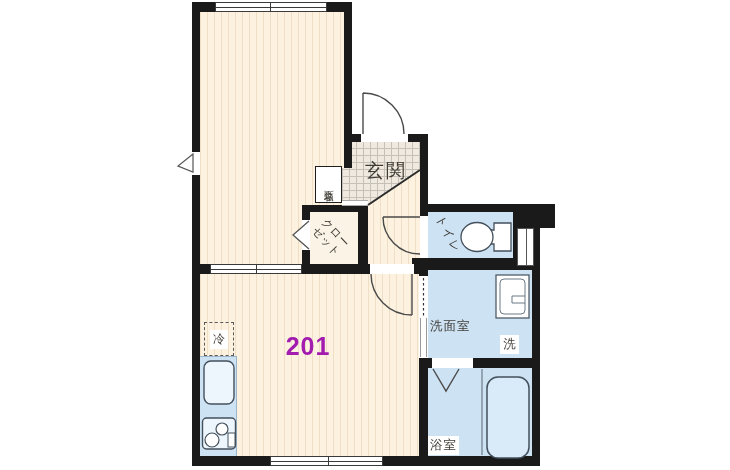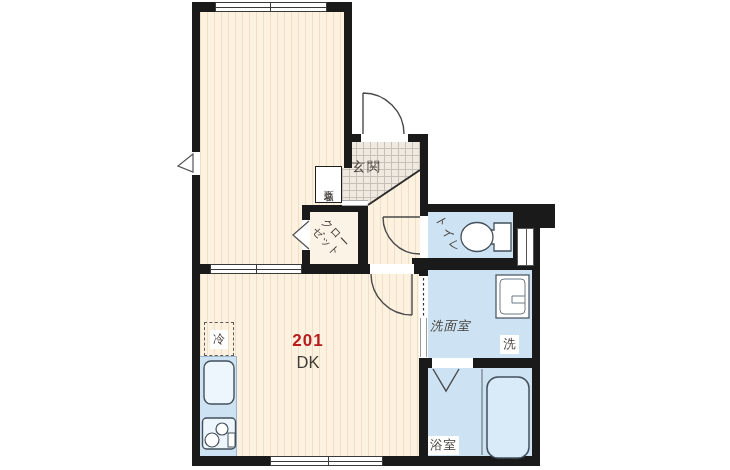--- a/index.html
+++ b/index.html
@@ -18,31 +18,31 @@
   .op{position:absolute;background:#ffffff;}
   .win{position:absolute;background:#fff;border:1px solid #3a3a3a;box-sizing:border-box;}
   .win::after{content:"";position:absolute;left:0;right:0;top:50%;height:1px;background:#3a3a3a;}
   .winv{position:absolute;background:#fff;border:1px solid #555;box-sizing:border-box;}
   .winv::after{content:"";position:absolute;top:0;bottom:0;left:50%;width:1px;background:#555;}
   .seam{position:absolute;top:0;bottom:0;width:1px;background:#3a3a3a;}
   .lbl{position:absolute;color:#3f3b35;}
   .chip{position:absolute;background:#fff;display:flex;align-items:center;justify-content:center;}
   #lbl-western{left:200px;top:104px;width:144px;text-align:center;font-size:17px;line-height:1.45;letter-spacing:1px;}
   #lbl-dk{left:238px;top:330px;width:140px;text-align:center;font-size:16.5px;line-height:1.3;}
-  #lbl-dk .num{font-weight:bold;font-size:17px;color:#b91c1c;letter-spacing:1px;}
-  #lbl-genkan{left:352px;top:158px;width:68px;font-size:13px;letter-spacing:2px;}
+  #lbl-dk .num{font-weight:bold;font-size:25px;color:#a21caf;letter-spacing:1px;}
+  #lbl-genkan{left:352px;top:158px;width:68px;text-align:center;font-size:19px;letter-spacing:2px;}
   #box-getabako{left:315px;top:166px;width:27px;height:37px;background:#fff;border:1.5px solid #1f1f1f;
     box-sizing:border-box;display:flex;align-items:center;justify-content:center;}
   #box-getabako span{writing-mode:vertical-rl;font-size:9.5px;letter-spacing:1px;color:#3f3b35;}
   #lbl-closet{left:304px;top:211px;width:54px;height:54px;display:flex;align-items:center;justify-content:center;}
   #lbl-closet span{display:block;width:37px;font-size:11px;line-height:1.2;word-break:break-all;
     transform:rotate(47deg);letter-spacing:0.5px;}
   #lbl-toilet{left:426px;top:211px;width:46px;height:47px;display:flex;align-items:center;justify-content:center;}
   #lbl-toilet span{font-size:11.5px;white-space:nowrap;letter-spacing:2px;transform:rotate(62deg);}
-  #lbl-washroom{left:430px;top:318px;font-size:12.5px;letter-spacing:1px;font-style:italic;}
+  #lbl-washroom{left:430px;top:318px;font-size:12.5px;letter-spacing:1px;}
   #chip-washer{left:500px;top:335px;width:19px;height:19px;font-size:12.5px;}
   #chip-bath{left:428px;top:436px;padding:1px 2px;font-size:12.5px;letter-spacing:1px;}
   #box-fridge{left:204px;top:322px;width:30px;height:34px;border:1.5px dashed #5a5а5a;border:1.5px dashed #5a5a5a;
     box-sizing:border-box;display:flex;align-items:center;justify-content:center;}
   #box-fridge .chipin{background:#fff;width:18px;height:19px;font-size:12px;display:flex;align-items:center;justify-content:center;}
   #kitchen{border-top:1px solid #9db6cc;border-right:1px solid #9db6cc;box-sizing:border-box;}
   svg.overlay{position:absolute;left:0;top:0;pointer-events:none;}
 </style>
 </head>
 <body>
@@ -123,21 +123,20 @@
 
   <div class="abs" id="box-getabako">
     <span>下駄箱</span>
   </div>
   <div class="abs" id="box-fridge">
     <div class="chipin">冷</div>
   </div>
 
   <div class="lbl" id="lbl-dk">
     <div class="num">201</div>
-    <div>DK</div>
   </div>
   <div class="lbl" id="lbl-genkan">玄関</div>
   <div class="lbl" id="lbl-closet">
     <span>クローゼット</span>
   </div>
   <div class="lbl" id="lbl-toilet">
     <span>トイレ</span>
   </div>
   <div class="lbl" id="lbl-washroom">洗面室</div>
   <div class="chip" id="chip-washer">洗</div>

